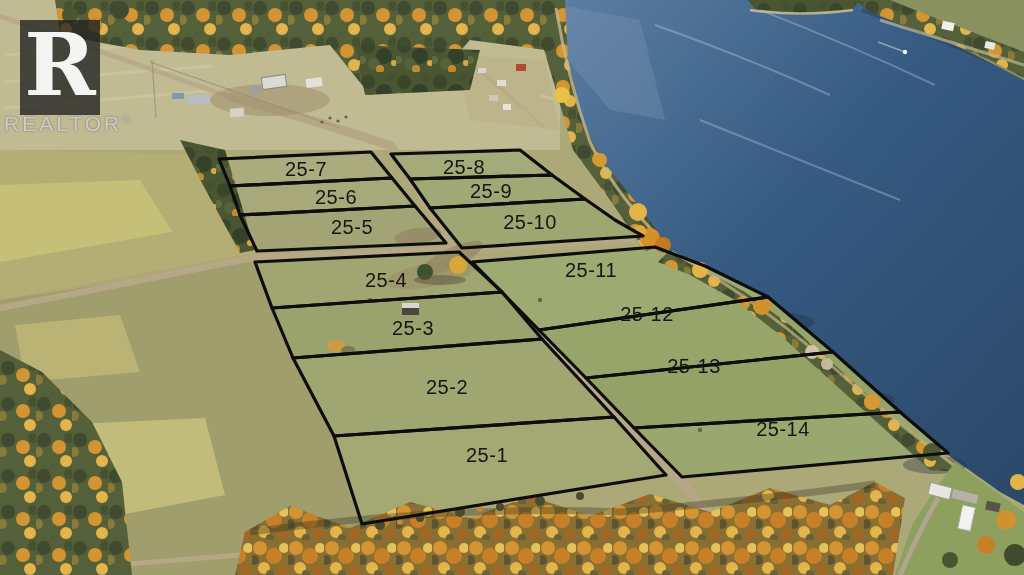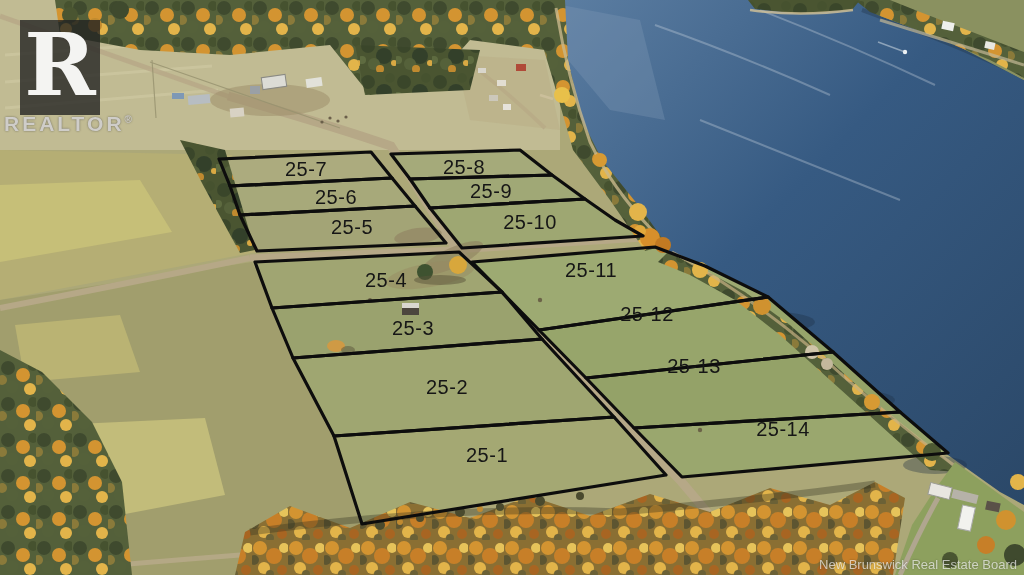--- a/index.html
+++ b/index.html
@@ -4,21 +4,21 @@
 <style>
   html,body{margin:0;padding:0;background:#1a1a1a;}
   .stage{position:relative;width:1024px;height:575px;overflow:hidden;
          font-family:"Liberation Sans",sans-serif;background:#aca878;}
   .stage svg{position:absolute;left:0;top:0;}
   .logo-box{position:absolute;left:20px;top:20px;width:80px;height:95px;
             background:rgba(33,33,33,.78);display:flex;align-items:center;justify-content:center;}
   .logo-r{color:#f4f4f2;font-family:"DejaVu Serif","Liberation Serif",serif;
           font-weight:bold;font-size:86px;line-height:1;transform:translateY(-3px);}
   .logo-word{position:absolute;left:4px;top:112px;color:#cfcdc9;
-             font-size:21px;font-weight:700;letter-spacing:3px;
+             font-size:21px;font-weight:400;letter-spacing:3px;
              text-shadow:0 0 2px rgba(55,55,55,.65);white-space:nowrap;}
   .logo-word sup{font-size:10px;letter-spacing:0;}
   .credit{position:absolute;right:7px;bottom:3px;color:rgba(255,255,255,.66);
           font-size:13px;text-shadow:0 0 2px rgba(0,0,0,.35);white-space:nowrap;}
   text.lot{font-family:"Liberation Sans",sans-serif;font-size:20px;letter-spacing:.5px;text-anchor:middle;}
 </style>
 </head>
 <body>
 
 <div class="stage">
@@ -247,14 +247,13 @@
     <text class="lot" x="647" y="321">25-12</text>
     <text class="lot" x="694" y="373">25-13</text>
     <text class="lot" x="783" y="436">25-14</text>
   </g>
 </svg>
 
   <div class="logo-box">
     <span class="logo-r">R</span>
   </div>
   <div class="logo-word"><span>REALTOR</span><sup>®</sup></div>
-  <div class="credit">New Brunswick Real Estate Board</div>
 </div>
 
 </body></html>

